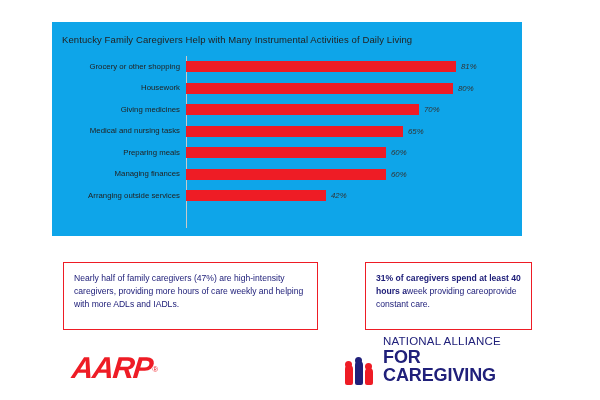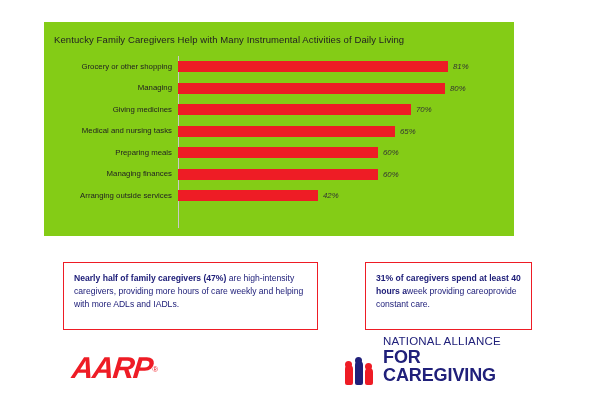--- a/index.html
+++ b/index.html
@@ -15,25 +15,25 @@
   }
   .page {
     position: relative;
     width: 600px;
     height: 400px;
   }
 
   
   .chart-panel {
     position: absolute;
-    left: 44px;
+    left: 52px;
     top: 22px;
     width: 470px;
     height: 214px;
-    background: #84cc16;
+    background: #0ea5e9;
   }
   .chart-title {
     position: absolute;
     left: 10px;
     top: 12px;
     font-size: 9.5px;
     color: #222222;
     letter-spacing: 0.1px;
   }
   .chart-area {
@@ -92,21 +92,21 @@
     border: 1.6px solid #ee1c25;
     background: #ffffff;
     box-sizing: border-box;
     padding: 9px 10px;
     font-size: 8.6px;
     line-height: 1.5;
     color: #20207a;
   }
   .callout b {
     color: #20207a;
-    font-weight: bold;
+    font-weight: normal;
     text-align: center;
   }
   .callout-left {
     left: 63px;
     top: 262px;
     width: 255px;
     height: 68px;
   }
   .callout-right {
     left: 365px;
@@ -201,21 +201,21 @@
 
       <div class="row">
         <div class="row-label">Grocery or other shopping</div>
         <div class="bar-zone">
           <div class="bar" style="width:270px"></div>
           <div class="bar-value">81%</div>
         </div>
       </div>
 
       <div class="row">
-        <div class="row-label">Managing</div>
+        <div class="row-label">Housework</div>
         <div class="bar-zone">
           <div class="bar" style="width:267px"></div>
           <div class="bar-value">80%</div>
         </div>
       </div>
 
 
       <div class="row">
         <div class="row-label">Giving medicines</div>
         <div class="bar-zone">

